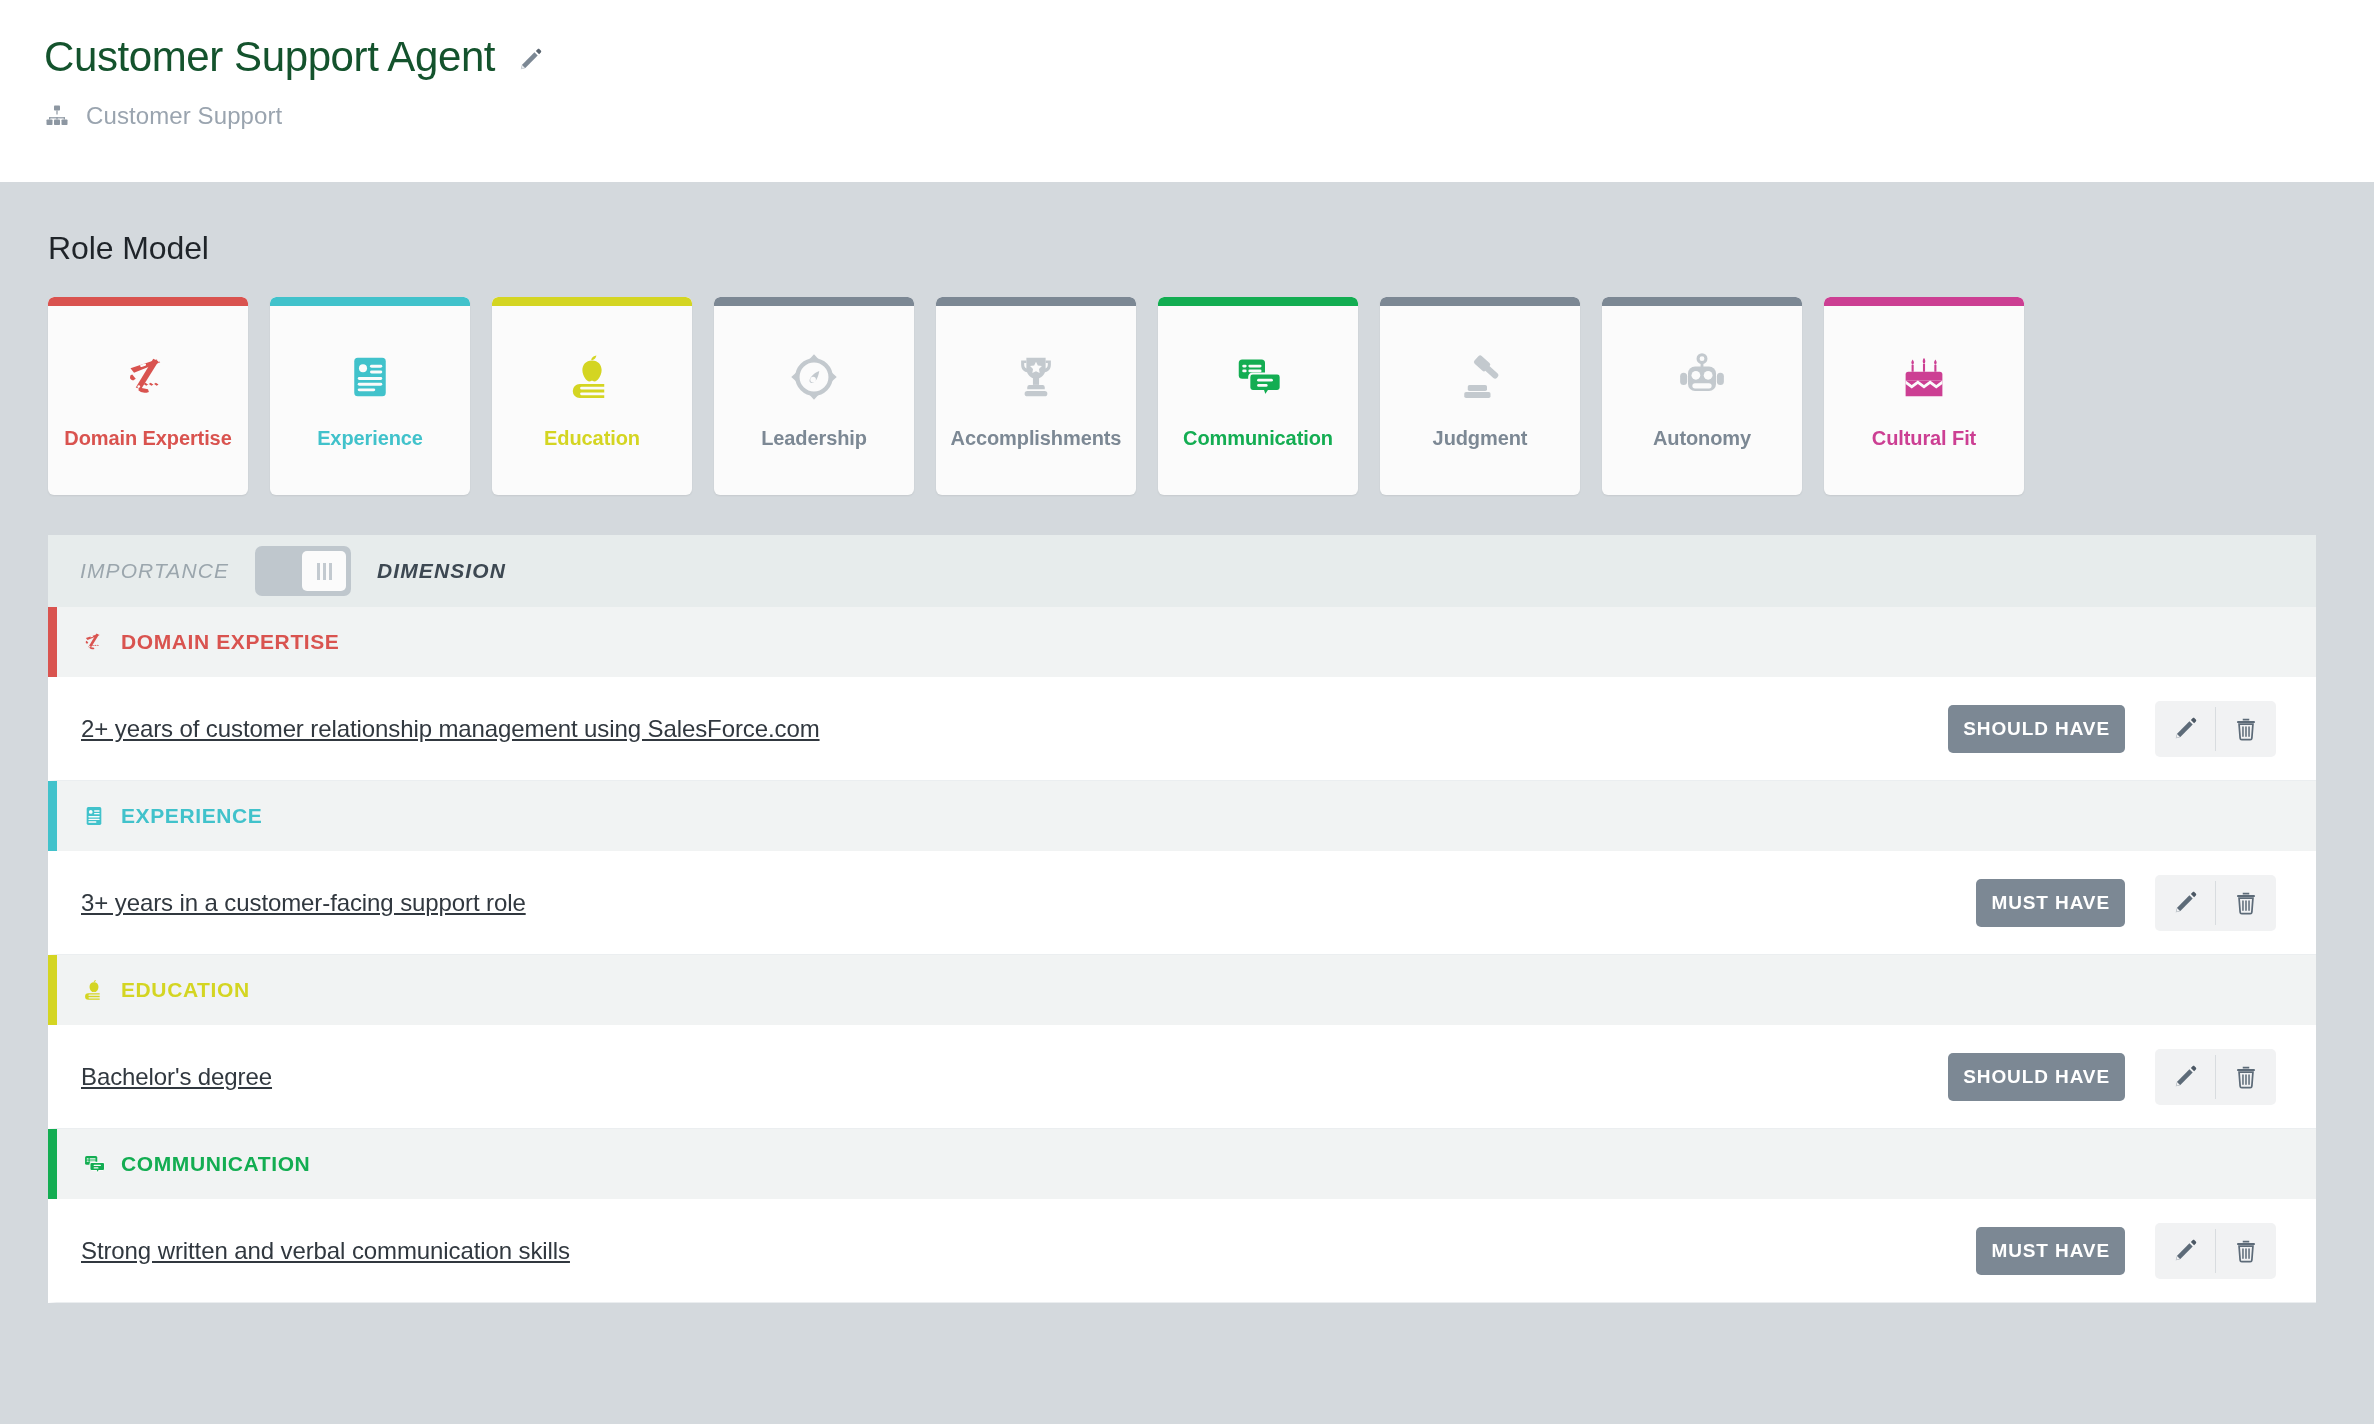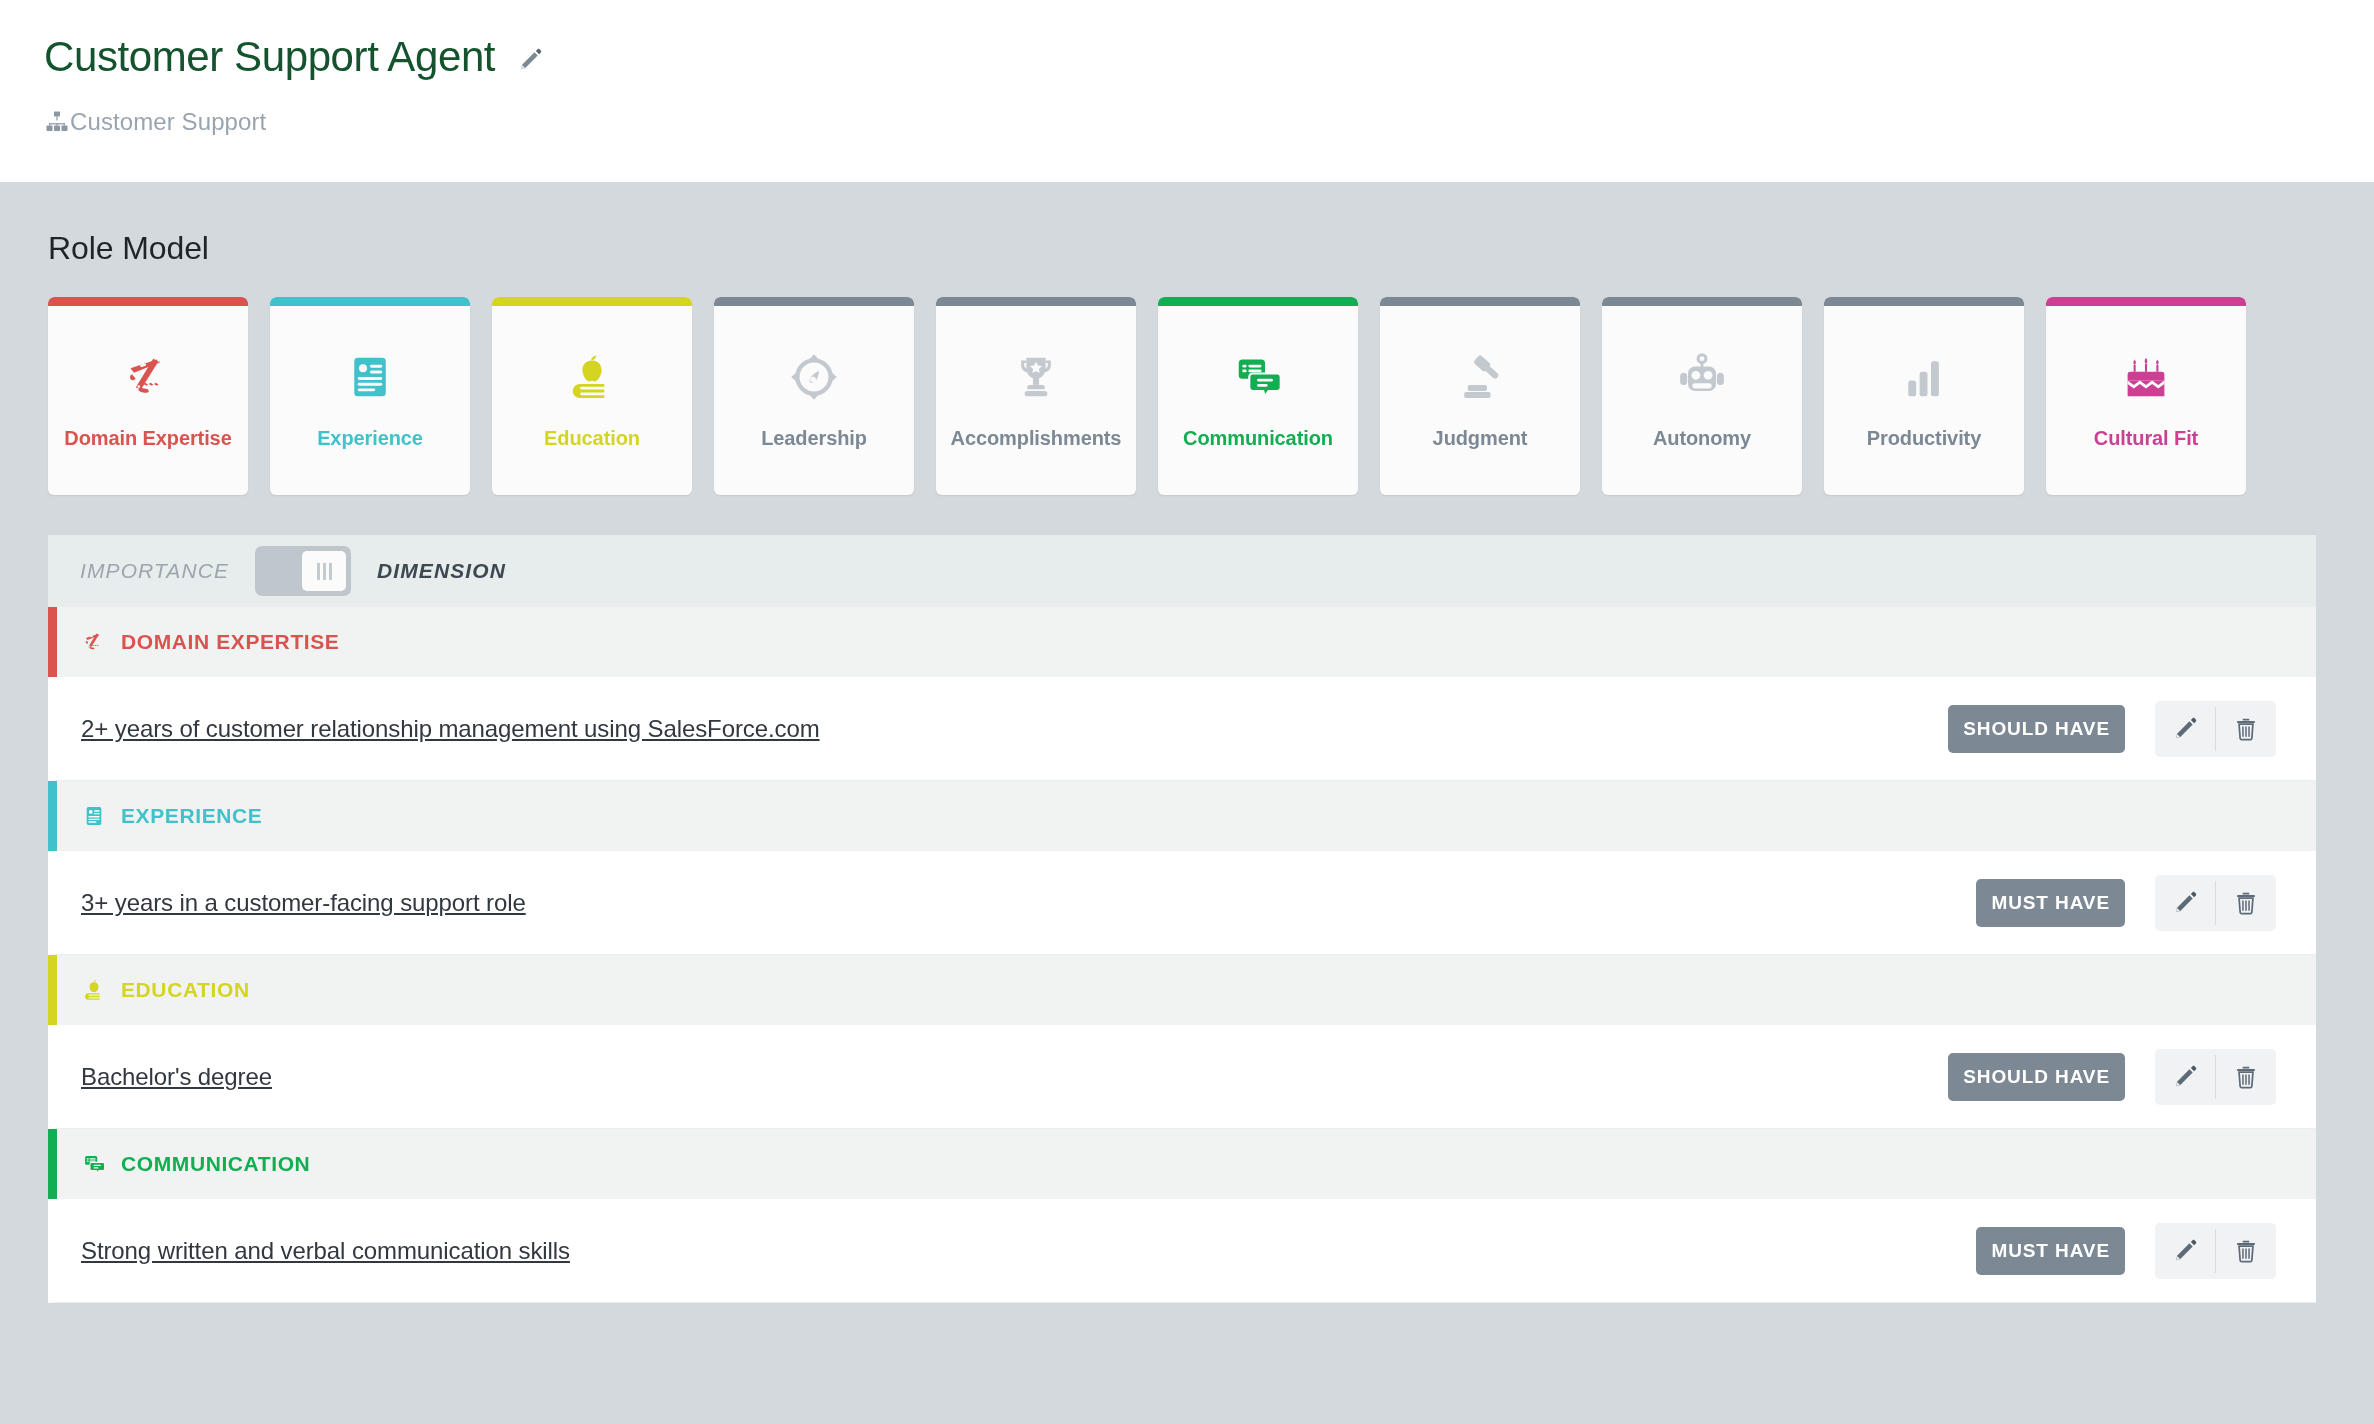--- a/index.html
+++ b/index.html
@@ -35,22 +35,22 @@
     align-items: center;
     justify-content: center;
     width: 26px;
     height: 26px;
     margin-top: 6px;
     cursor: pointer;
   }
   .breadcrumb-row {
     display: flex;
     align-items: center;
-    gap: 0;
-    margin-top: 28px;
+    gap: 16px;
+    margin-top: 22px;
   }
   .breadcrumb-icon {
     display: inline-flex;
     align-items: center;
     justify-content: center;
     width: 26px;
     height: 26px;
   }
   .breadcrumb-text {
     font-size: 24px;
@@ -389,31 +389,20 @@
         <rect x="7" y="27" width="8" height="14" rx="4" fill="#c3c9ce"></rect>
         <rect x="49" y="27" width="8" height="14" rx="4" fill="#c3c9ce"></rect>
         <circle cx="25" cy="30" r="5" fill="#fbfbfb"></circle>
         <circle cx="39" cy="30" r="5" fill="#fbfbfb"></circle>
         <rect x="21" y="39" width="22" height="6" rx="3" fill="#fbfbfb"></rect>
       </svg>
         </div>
         <div class="card-label" style="color: rgb(124, 136, 148);">Autonomy</div>
       </div>
       <div class="dim-card">
-        <div class="top-bar" style="background: rgb(124, 136, 148);"></div>
-        <div class="card-icon">
-          <svg width="56" height="56" viewBox="0 0 64 64">
-        <rect x="14" y="36" width="9" height="18" rx="3" fill="#c3c9ce"></rect>
-        <rect x="27" y="26" width="9" height="28" rx="3" fill="#c3c9ce"></rect>
-        <rect x="40" y="14" width="9" height="40" rx="3" fill="#c3c9ce"></rect>
-      </svg>
-        </div>
-        <div class="card-label" style="color: rgb(124, 136, 148);">Productivity</div>
-      </div>
-      <div class="dim-card">
         <div class="top-bar" style="background: rgb(204, 63, 147);"></div>
         <div class="card-icon">
           <svg width="56" height="56" viewBox="0 0 64 64">
         <path d="M19 12 q3 4 0 6 q-3-2 0-6z M32 10 q3 4.5 0 7 q-3-2.5 0-7z M45 12 q3 4 0 6 q-3-2 0-6z" fill="#cc3f93"></path>
         <rect x="17.8" y="18" width="2.4" height="8" fill="#cc3f93"></rect>
         <rect x="30.8" y="17" width="2.4" height="9" fill="#cc3f93"></rect>
         <rect x="43.8" y="18" width="2.4" height="8" fill="#cc3f93"></rect>
         <path d="M14 26 h36 q3 0 3 3 v7 h-42 v-7 q0-3 3-3z" fill="#cc3f93"></path>
         <path d="M11 36 h42 v18 h-42z" fill="#cc3f93"></path>
         <path d="M11 36 l7 5 l7-5 l7 5 l7-5 l7 5 l7-5 v4 l-7 5 l-7-5 l-7 5 l-7-5 l-7 5 l-7-5 z" fill="#fbfbfb"></path>

